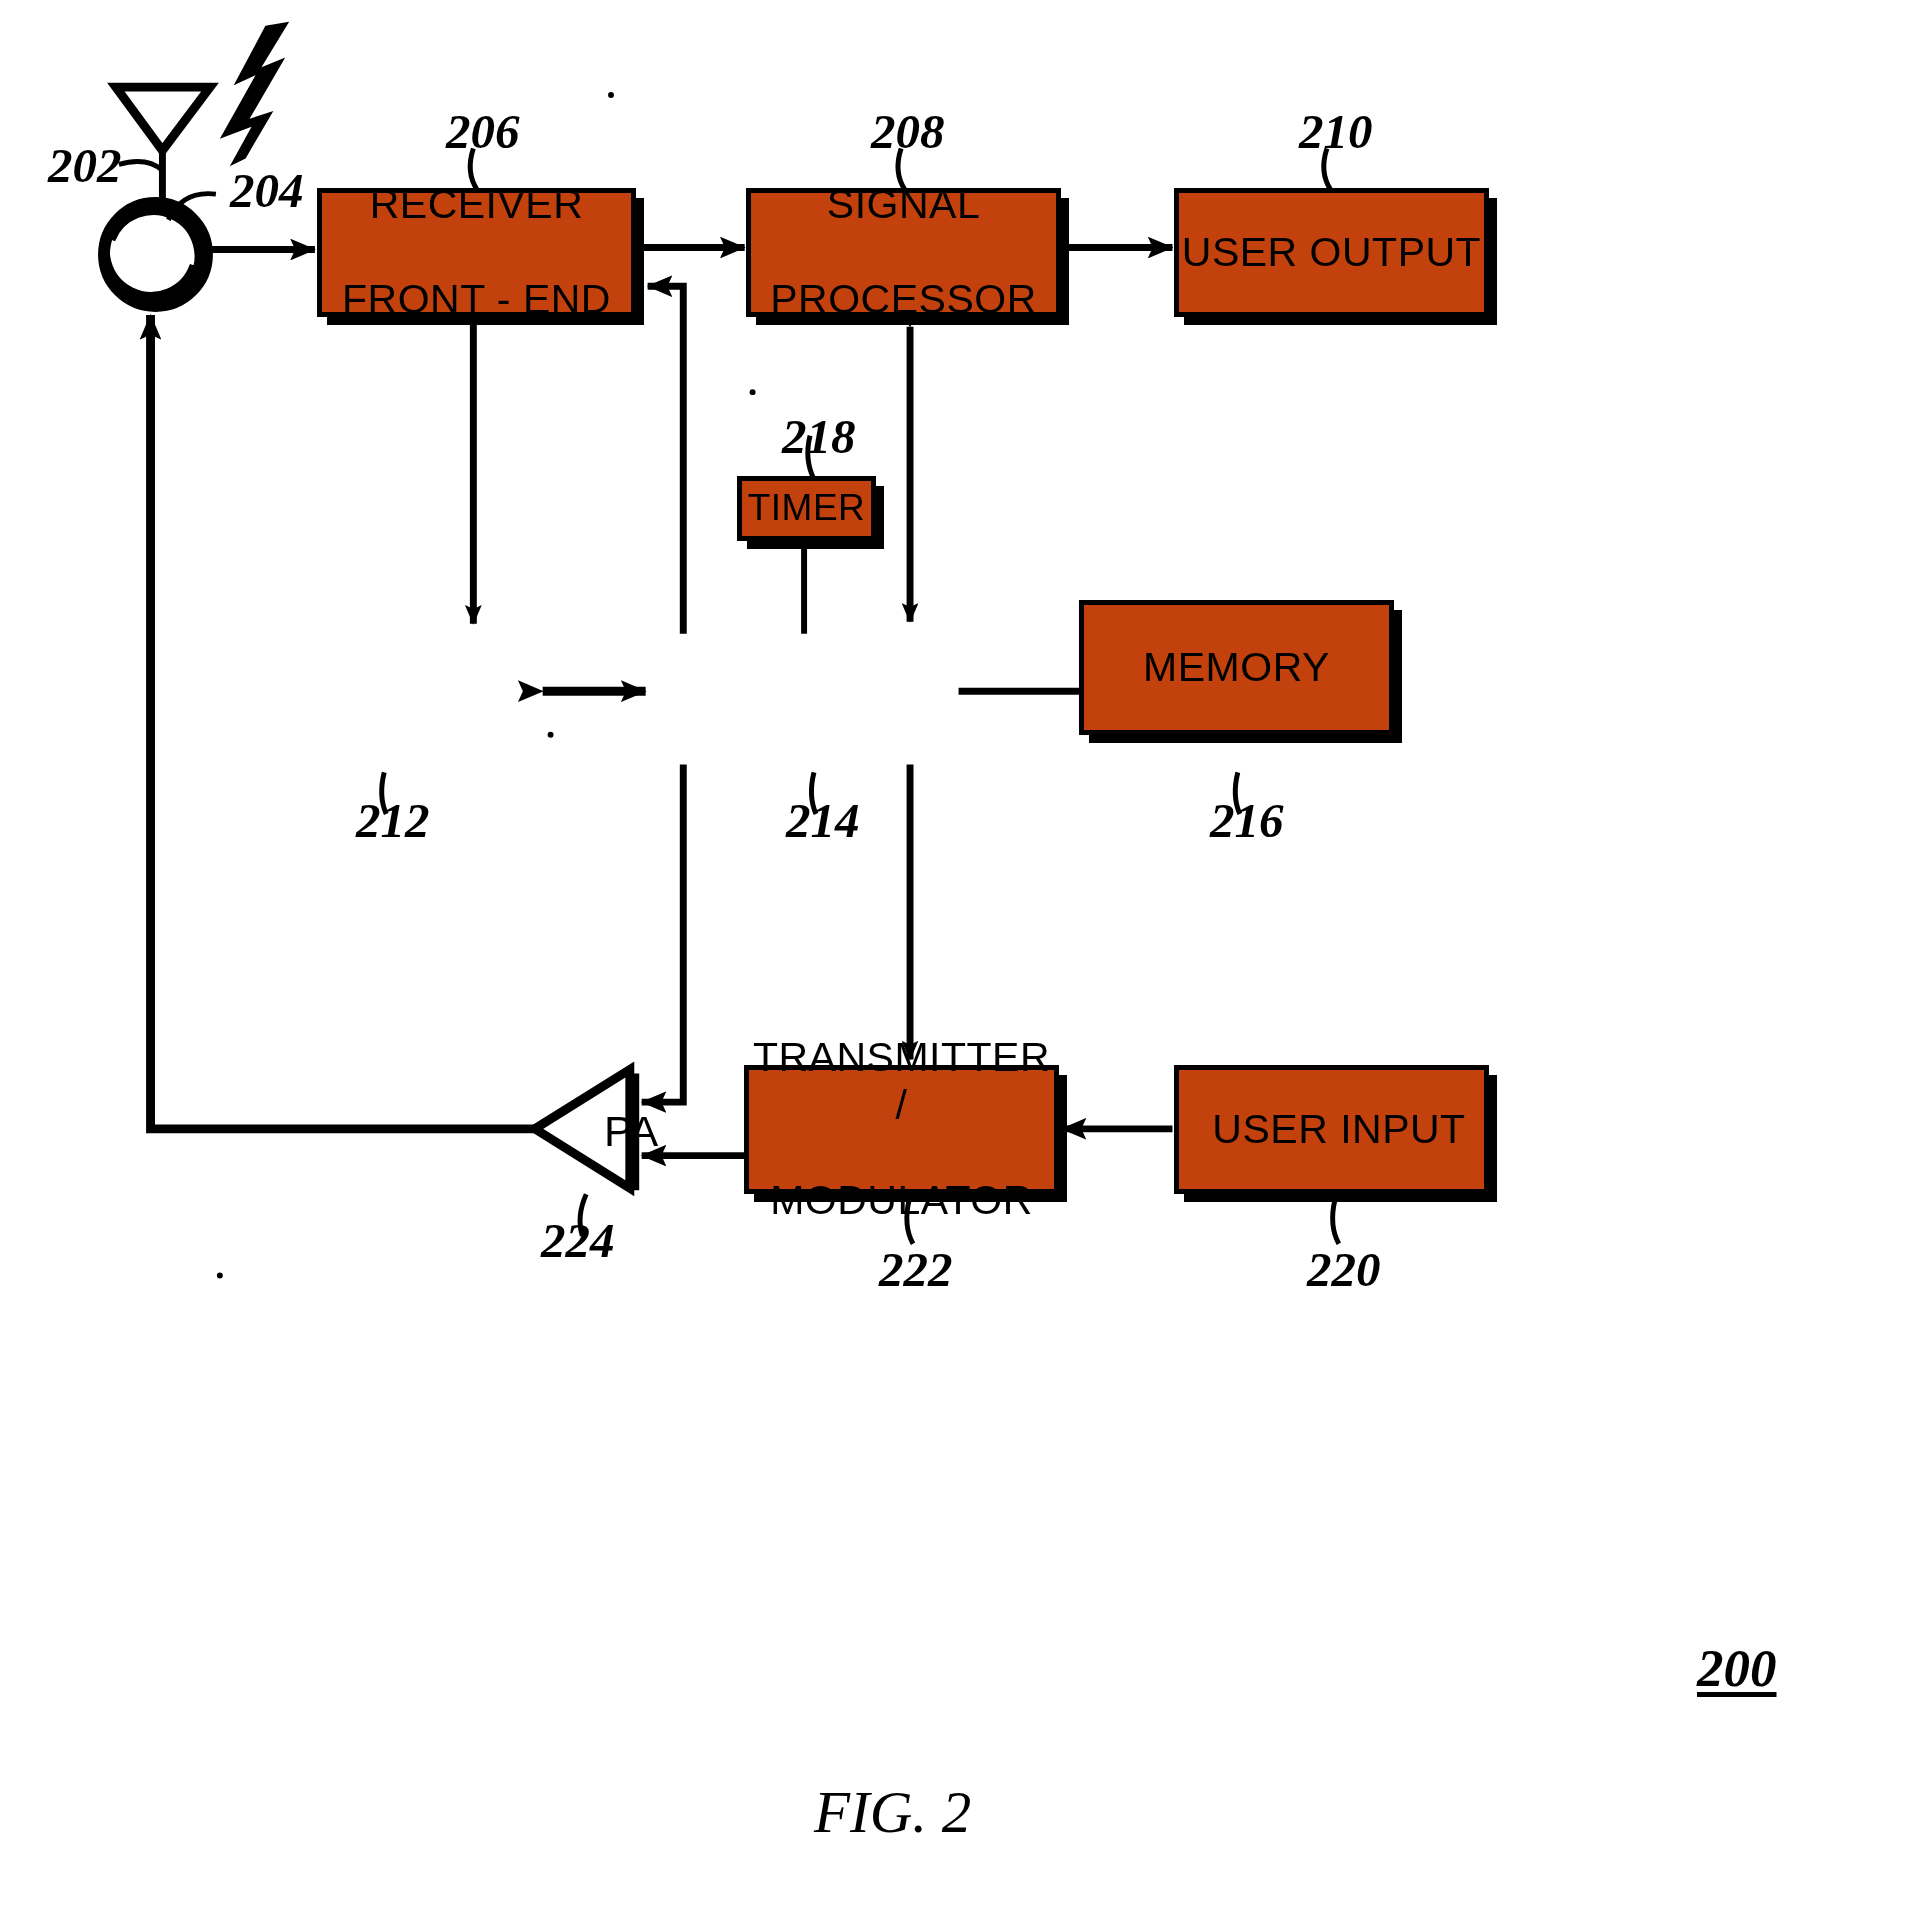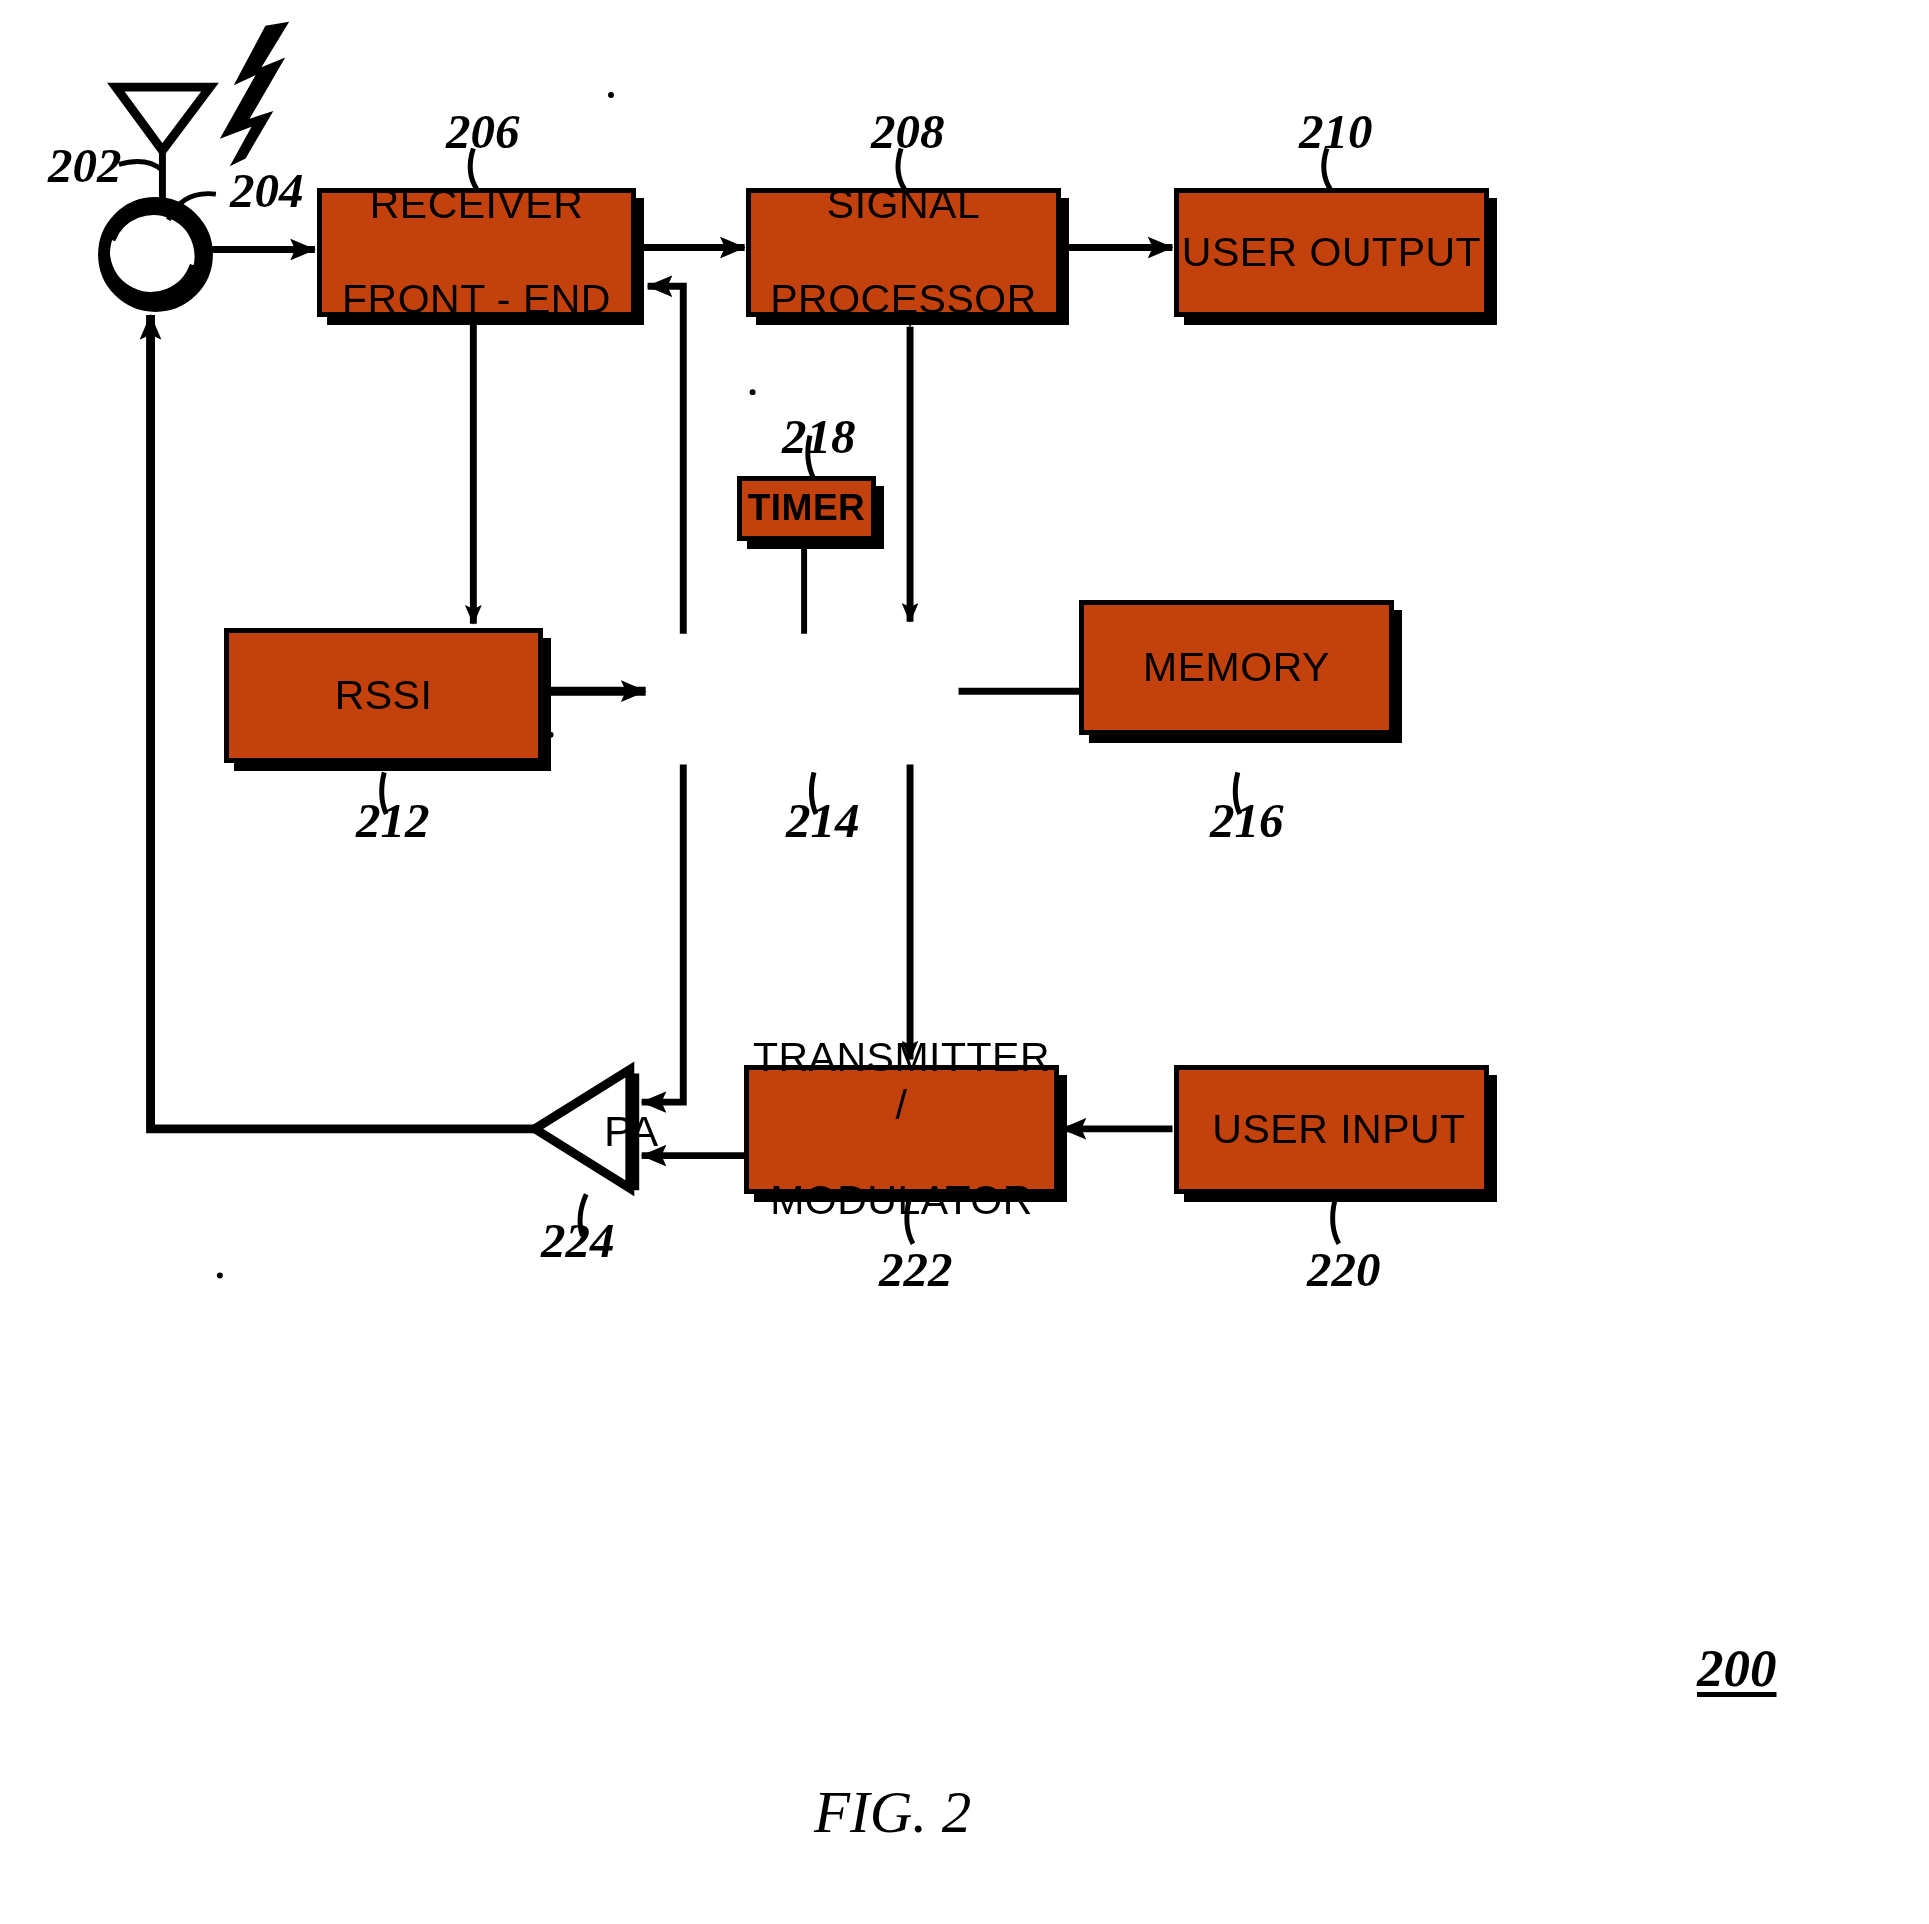--- a/index.html
+++ b/index.html
@@ -128,27 +128,24 @@
     <span class="lbl-txt">
       <span>SIGNAL</span><br>
       <span>PROCESSOR</span>
     </span>
   </div>
 
   <div class="blk" style="left:1174px;top:188px;width:315px;height:129px;">
     <span class="lbl-txt">USER OUTPUT</span>
   </div>
 
-  <div class="blk" style="left:737px;top:476px;width:139px;height:65px;font-weight:bold;">
+  <div class="blk" style="left:737px;top:476px;width:139px;height:65px;">
     <span class="lbl-txt sm">TIMER</span>
   </div>
 
-  <div class="blk" style="left:224px;top:628px;width:319px;height:135px;">
-    <span class="lbl-txt">RSSI</span>
-  </div>
 
 
   <div class="blk" style="left:1079px;top:600px;width:315px;height:135px;">
     <span class="lbl-txt">MEMORY</span>
   </div>
 
   <div class="blk" style="left:744px;top:1065px;width:315px;height:129px;">
     <span class="lbl-txt">
       <span>TRANSMITTER /</span><br>
       <span>MODULATOR</span>

